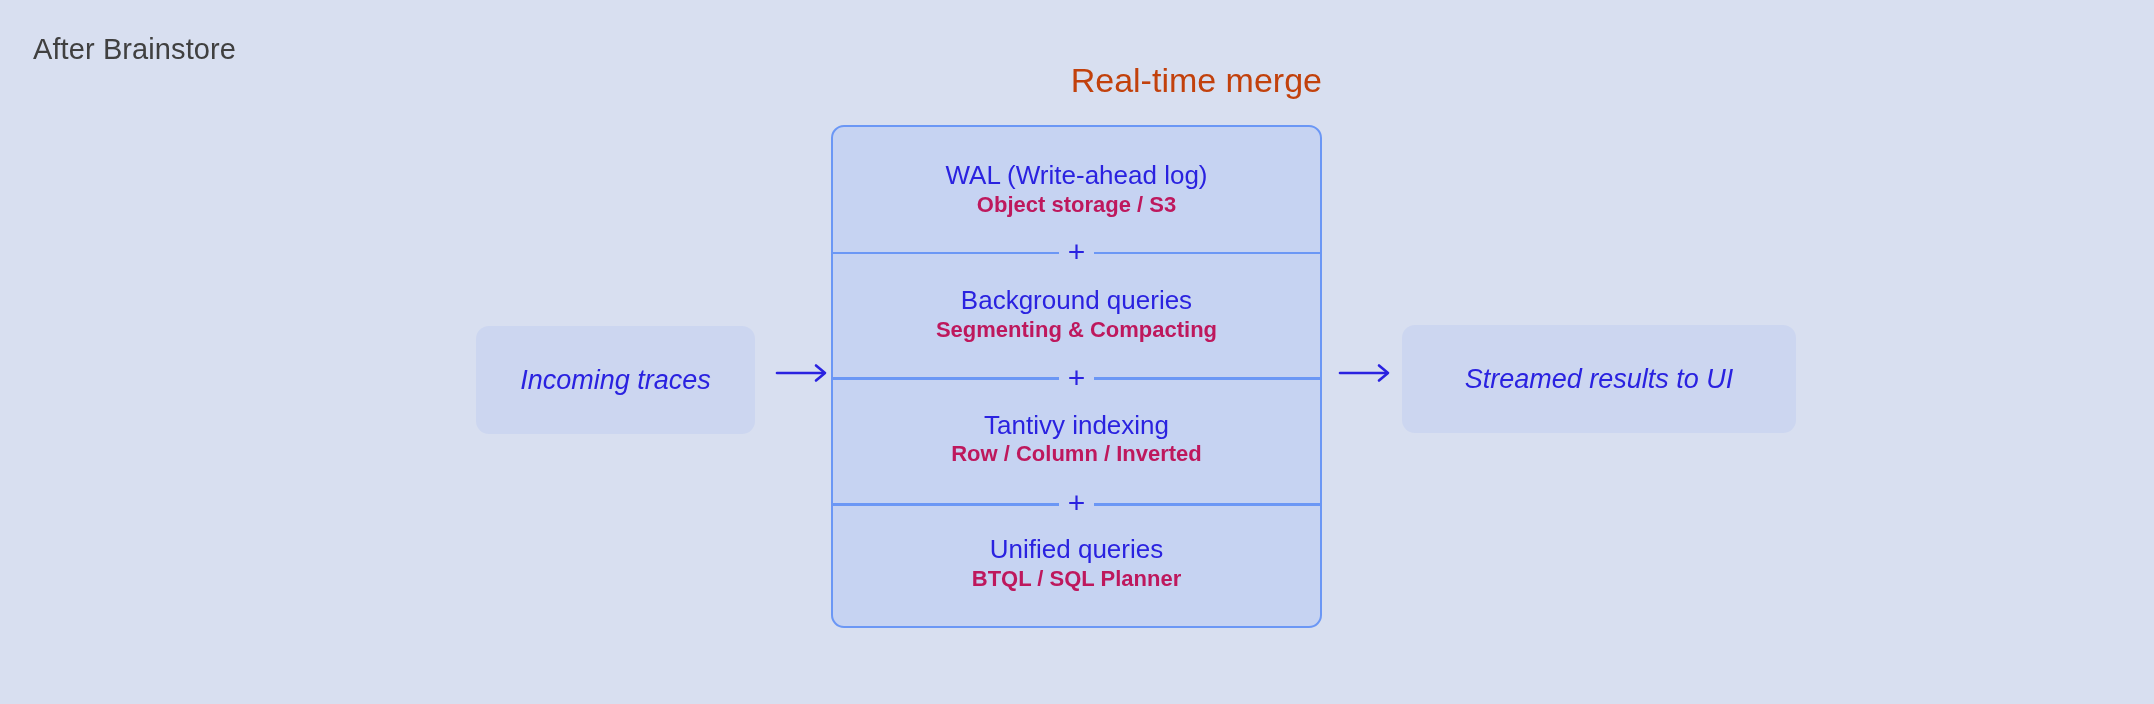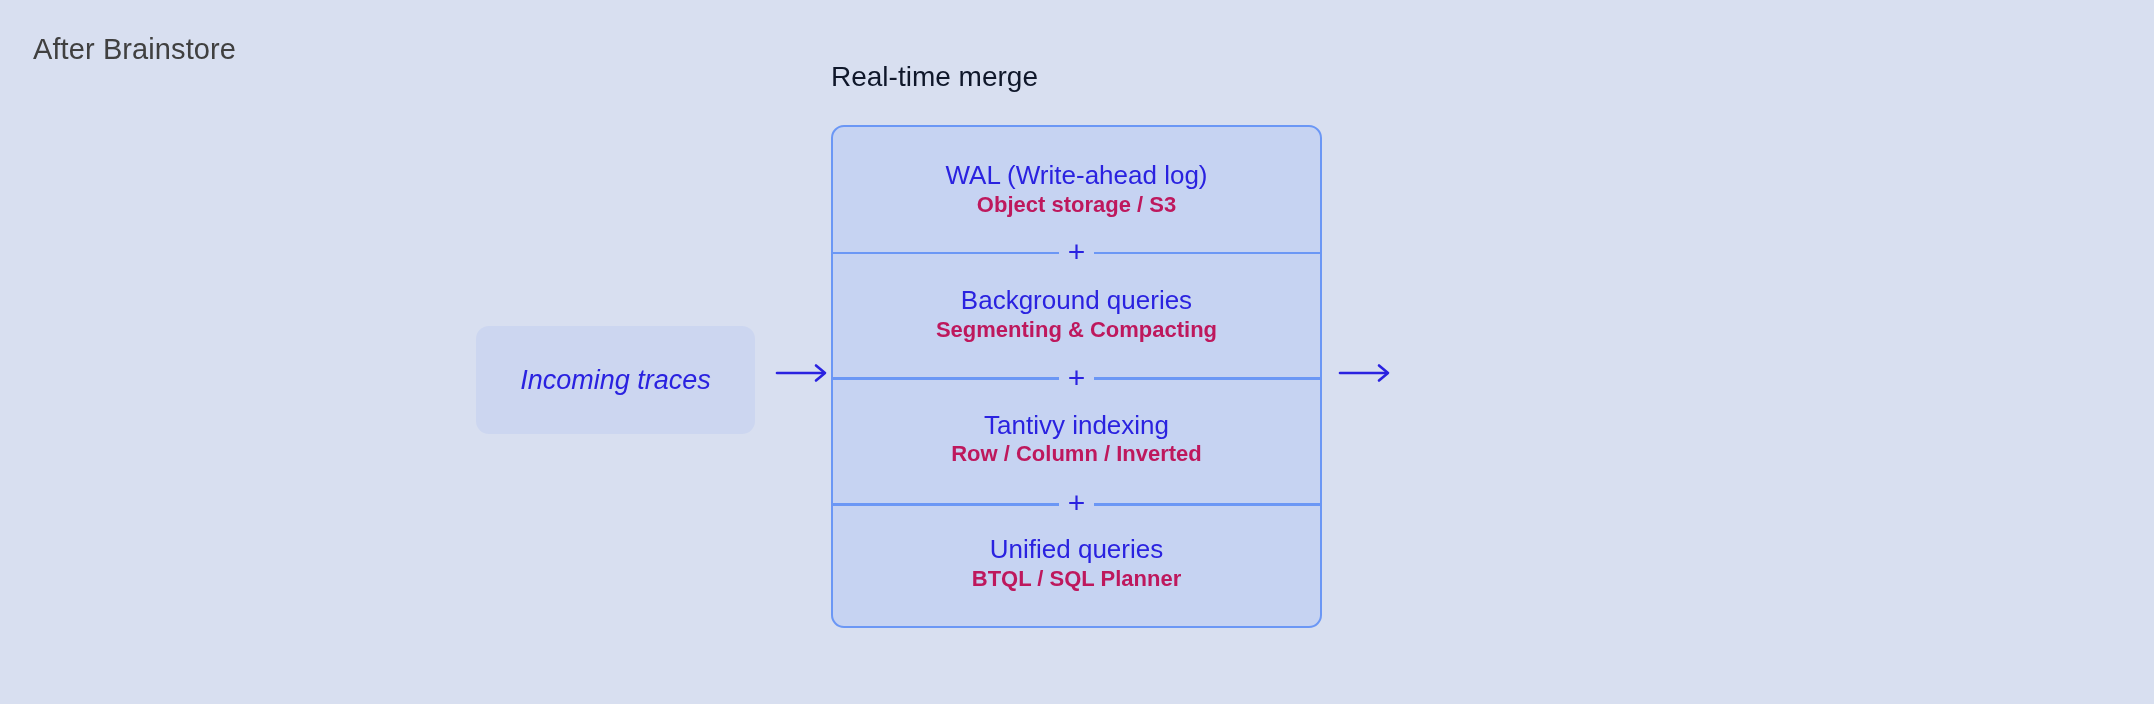--- a/index.html
+++ b/index.html
@@ -29,23 +29,23 @@
     letter-spacing: 0.1px;
     white-space: nowrap;
   }
 
   
   .stack-caption {
     position: absolute;
     left: 831px;
     top: 61px;
     width: 491px;
-    text-align: left;
-    font-size: 28px;
-    color: #0f172a;
+    text-align: right;
+    font-size: 34px;
+    color: #c2410c;
     white-space: nowrap;
   }
 
   
   .stack {
     position: absolute;
     left: 831px;
     top: 125px;
     width: 491px;
     height: 503px;
@@ -203,14 +203,17 @@
 
   </div>
 
   <div class="arrow a2">
     <svg width="58" height="22" viewBox="0 0 58 22" aria-hidden="true">
       <path d="M2 11 H49" stroke="#2a22e0" stroke-width="2.6" fill="none" stroke-linecap="round"></path>
       <path d="M41 3.5 L50 11 L41 18.5" stroke="#2a22e0" stroke-width="2.6" fill="none" stroke-linecap="round" stroke-linejoin="round"></path>
     </svg>
   </div>
 
+  <div class="side-box right">
+    <span>Streamed results to UI</span>
+  </div>
 
 </div>
 
 </body></html>

